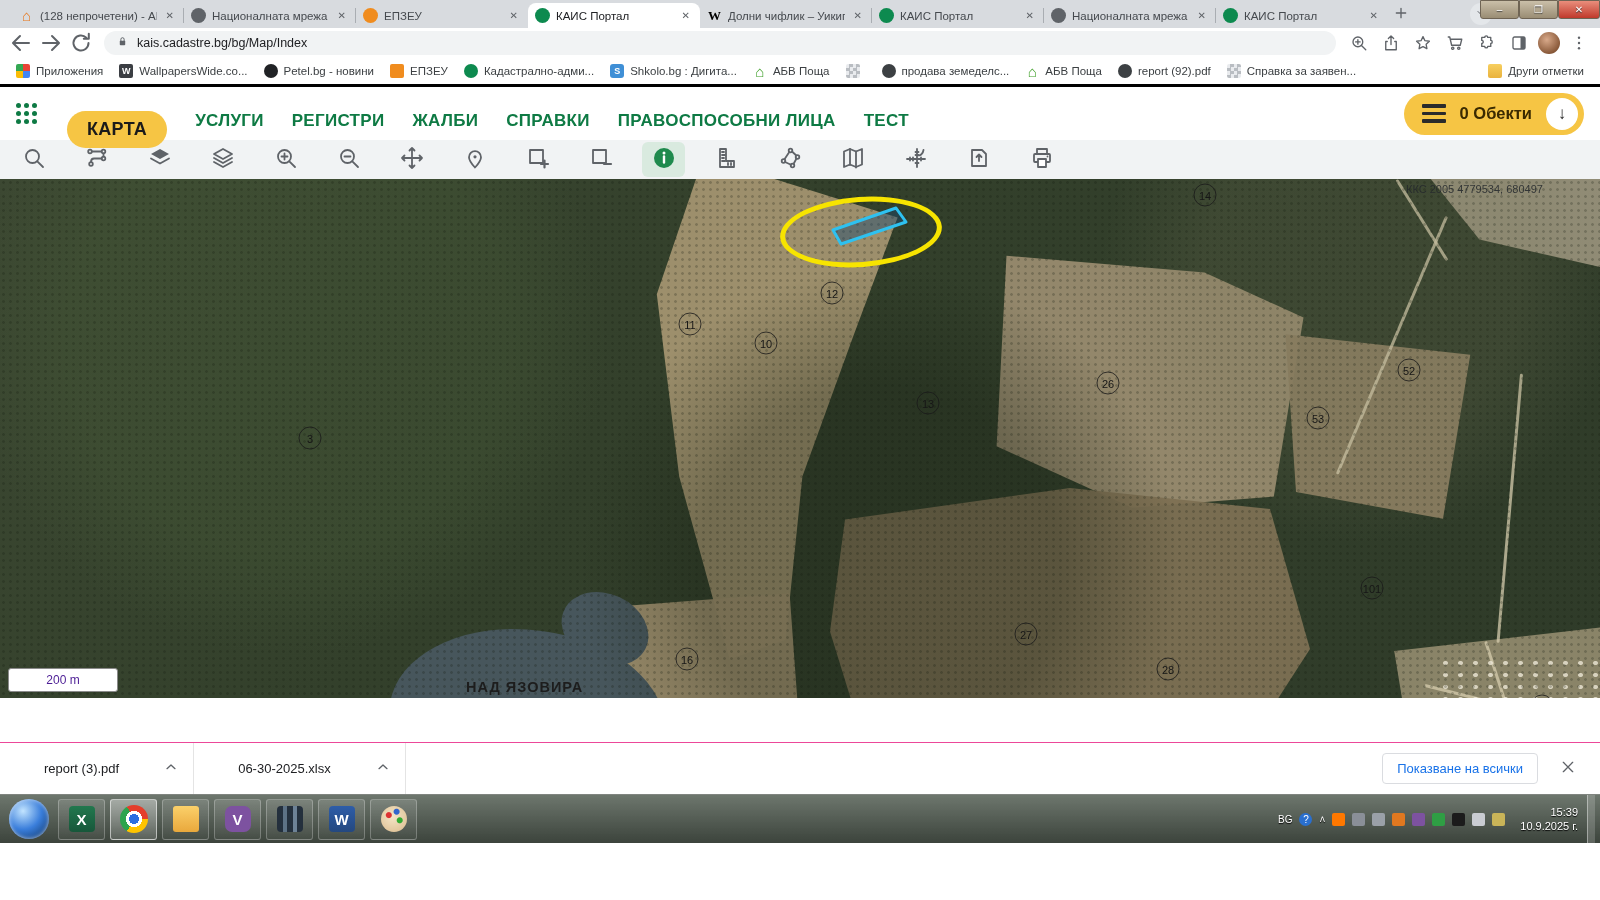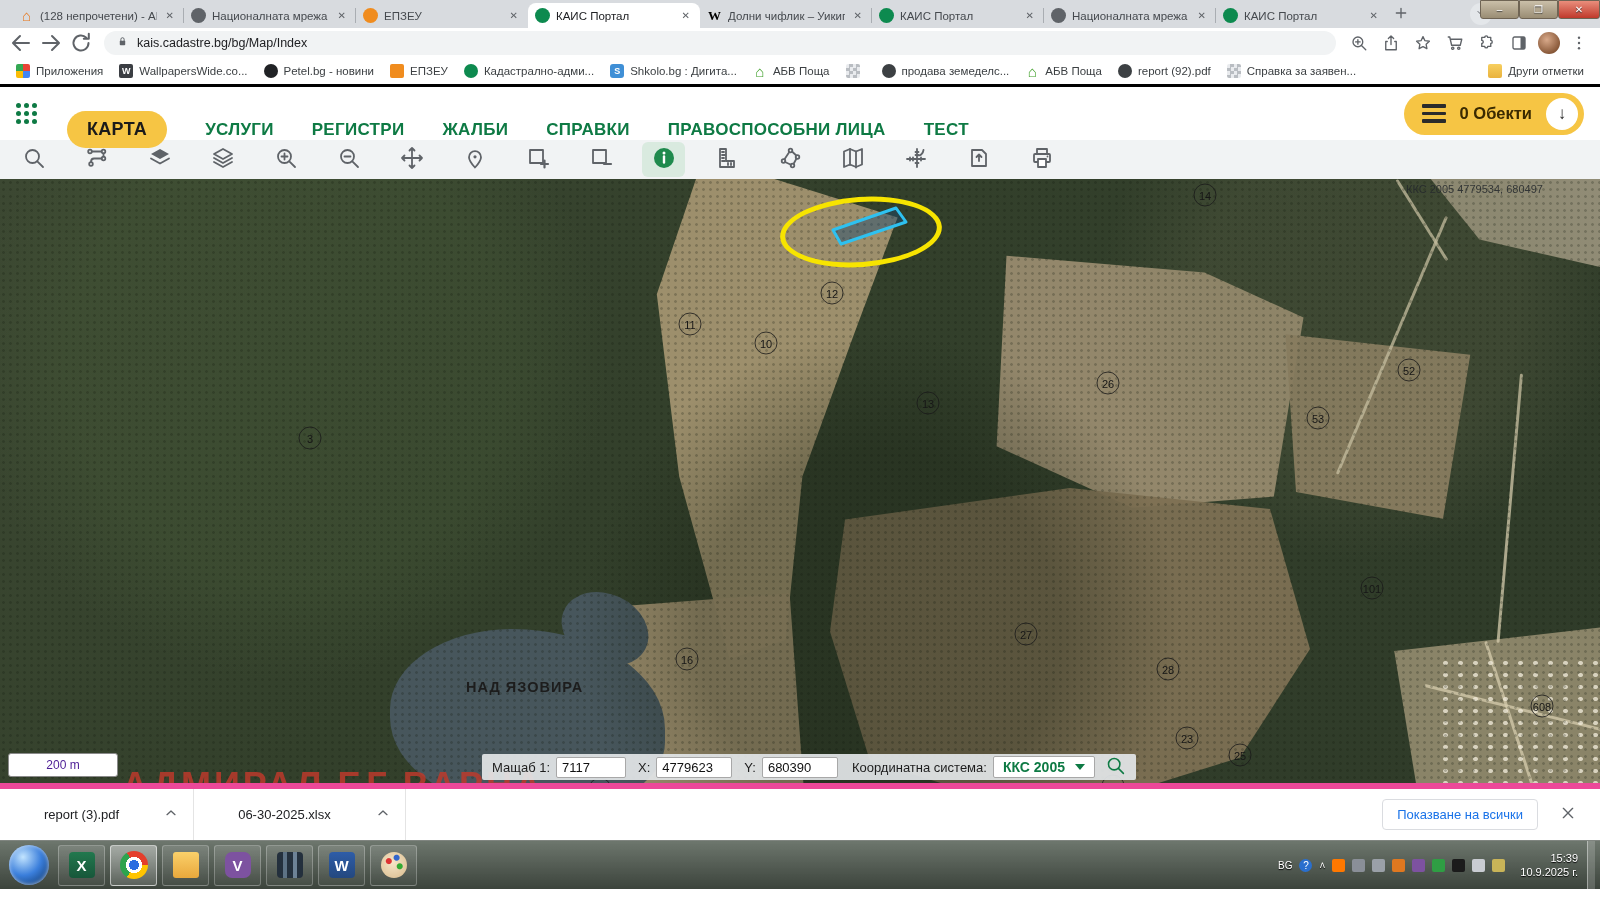--- a/index.html
+++ b/index.html
@@ -60,21 +60,21 @@
   .objlabel{font-weight:bold;color:#3a2a00;font-size:16.5px;}
   .objcircle{width:32px;height:32px;background:#fff;border-radius:50%;display:flex;align-items:center;justify-content:center;
              font-size:17px;font-weight:bold;color:#222;}
 
   
   .maptools{height:39px;background:#f1f3f4;display:flex;align-items:center;padding-left:12px;gap:20px;}
   .tbtn{width:43px;height:35px;border:none;background:none;display:flex;align-items:center;justify-content:center;border-radius:6px;}
   .tbtn.active{background:#d9eadf;}
 
   
-  .map{position:relative;height:604px;background:linear-gradient(135deg,#3c4832 0%,#33402b 40%,#2f3b29 100%);overflow:hidden;}
+  .map{position:relative;height:519px;background:linear-gradient(135deg,#3c4832 0%,#33402b 40%,#2f3b29 100%);overflow:hidden;}
   .map *{position:absolute;}
   .field{opacity:.95;}
   .f1{left:640px;top:0;width:280px;height:480px;background:#a3937083;background:#a39370;
       clip-path:polygon(20% 0,48% 0,92% 8%,76% 33%,58% 62%,52% 96%,32% 100%,14% 62%,6% 24%);}
   .f2{left:990px;top:60px;width:330px;height:280px;background:#998b6f;
       clip-path:polygon(5% 6%,65% 12%,95% 28%,86% 92%,43% 96%,2% 74%);}
   .f3{left:1275px;top:145px;width:210px;height:205px;background:#8a7c60;
       clip-path:polygon(5% 5%,93% 15%,80% 95%,10% 82%);}
   .f4{left:820px;top:295px;width:500px;height:350px;background:#7d7053;
       clip-path:polygon(5% 13%,50% 4%,90% 10%,98% 50%,84% 81%,46% 98%,10% 82%,2% 45%);}
@@ -116,21 +116,21 @@
   .statusbar *{position:static;}
   .statusbar input{background:#fff;border:1px solid #a8a8a8;height:19px;font-size:13px;padding:0 5px;color:#111;
                    font-family:"Liberation Sans",sans-serif;border-radius:2px;}
   .in-scale{width:58px;} .in-x{width:64px;} .in-y{width:64px;}
   .crsbox{background:#fff;border:1px solid #a8a8a8;height:20px;display:flex;align-items:center;gap:10px;
           padding:0 9px;border-radius:2px;}
   .crsval{color:#0e7a44;font-weight:bold;font-size:14px;}
   .crscaret{width:0;height:0;border-left:5px solid transparent;border-right:5px solid transparent;border-top:6px solid #0e7a44;}
 
   
-  .dlbar{height:51px;background:#fff;border-top:6px solid #ec4899;display:flex;align-items:center;}
+  .dlbar{height:51px;background:#fff;border-top:1px solid #ec4899;display:flex;align-items:center;margin-top:44px;}
   .dl{display:flex;align-items:center;gap:10px;height:100%;padding:0 14px 0 16px;border-right:1px solid #e4e4e4;
       font-size:13px;color:#202124;}
   .fico{width:18px;height:18px;border-radius:2px;display:flex;align-items:center;justify-content:center;
         color:#fff;font-size:6.5px;font-weight:bold;letter-spacing:.3px;}
   .dl .caret{margin-left:34px;}
   .dl-spacer{flex:1;}
   .showall{color:#1a73e8;border:1px solid #dadce0;border-radius:4px;padding:7px 14px;font-size:13px;background:#fff;margin-right:16px;white-space:nowrap;}
   .dlclose{margin-right:18px;border:none;background:none;}
 
   
@@ -384,21 +384,21 @@
         <i></i>
         <i></i>
         <i></i>
         <i></i>
         <i></i>
         <i></i>
         <i></i>
         <i></i>
         <i></i>
       </span>
-    <div style="display:flex;align-items:center;gap:38px;margin-top:32px;">
+    <div style="display:flex;align-items:flex-start;gap:28px;margin-top:32px;">
   <span class="menu-item active pill">КАРТА</span>
 
   <span class="menu-item">УСЛУГИ</span>
 
   <span class="menu-item">РЕГИСТРИ</span>
 
   <span class="menu-item">ЖАЛБИ</span>
 
   <span class="menu-item">СПРАВКИ</span>
 
@@ -648,37 +648,20 @@
     <div style="left:0;top:0;width:100%;height:100%;">
   <div class="maplabel place" style="left: 466px; top: 500px; position: absolute;">НАД ЯЗОВИРА</div>
 
   <div class="maplabel watermark" style="left: 122px; top: 586px; position: absolute;">АДМИРАЛ БГ ВАРНА</div>
 
   <div class="maplabel corner" style="left: 1406px; top: 4px; position: absolute;">ККС 2005 4779534, 680497</div>
 </div>
 
     <div class="scalebox">200 m</div>
 
-    <div class="statusbar">
-      <span>Мащаб 1:</span>
-      <input class="in-scale" value="7117" style="">
-      <span style="margin-left:6px;">X:</span>
-      <input class="in-x" value="4779623" style="">
-      <span style="margin-left:6px;">Y:</span>
-      <input class="in-y" value="680390" style="">
-      <span style="margin-left:8px;">Координатна система:</span>
-      <div class="crsbox">
-        <span class="crsval">ККС 2005</span>
-        <span class="crscaret"></span>
-      </div>
-      <span style="position:static;margin-left:4px;"><svg width="21" height="21" viewBox="0 0 24 24" fill="none" stroke="#0e7a44" stroke-width="1.8" stroke-linecap="round" stroke-linejoin="round">
-            <circle cx="10.5" cy="10.5" r="6.5"></circle>
-            <path d="M15.3 15.3L21 21"></path>
-          </svg></span>
-    </div>
   </div>
 
   <div class="dlbar">
     <div style="display:flex;height:100%;">
   <div class="dl">
     <span class="fico">PDF</span>
     <span>report (3).pdf</span>
     <span class="caret"><svg width="16" height="16" viewBox="0 0 24 24" fill="none" stroke="#5f6368" stroke-width="1.8" stroke-linecap="round" stroke-linejoin="round">
               <path d="M6 14.5L12 9l6 5.5" stroke-width="2"></path>
             </svg></span>

